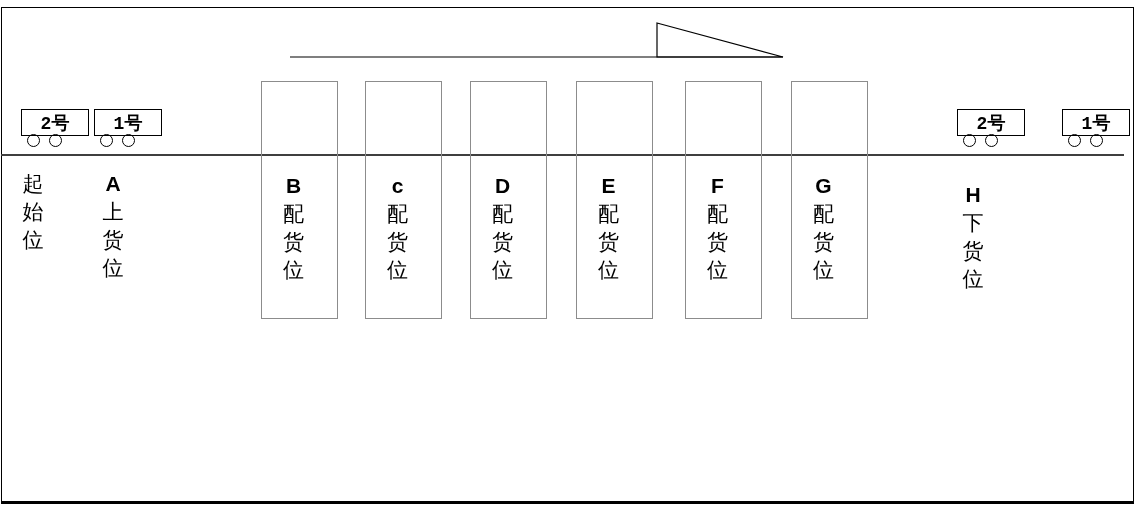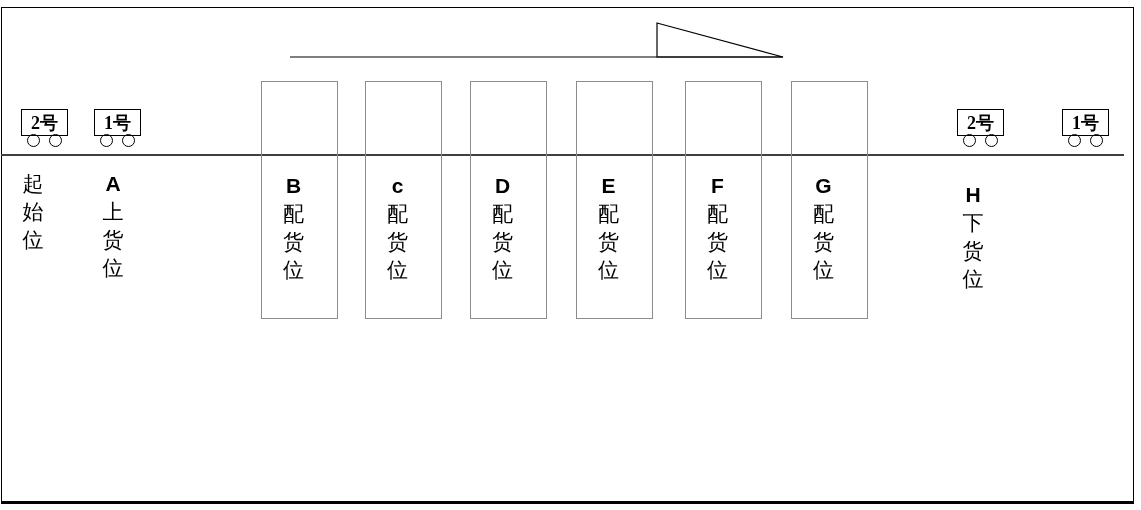--- a/index.html
+++ b/index.html
@@ -25,23 +25,23 @@
   .station-box .station-label{left:0;right:12px;top:90px;}
   .st-letter{
     display:block;font-family:"Liberation Sans", sans-serif;font-weight:bold;
     font-size:21px;line-height:28px;
   }
   .st-name{
     display:block;width:23px;margin:0 auto;word-break:break-all;
     font-size:21px;line-height:28px;font-family:Liberation Serif, serif;
   }
   .cart{
-    position:absolute;top:109px;width:47px;height:27px;box-sizing:border-box;
+    position:absolute;top:109px;width:68px;height:27px;box-sizing:border-box;
     border:1px solid #000;display:flex;align-items:center;justify-content:center;
-    font-family:Liberation Serif, serif;font-weight:bold;font-size:18px;
+    font-family:Liberation Mono, monospace;font-weight:bold;font-size:18px;
   }
   .wheel{
     position:absolute;width:11px;height:11px;border:1px solid #000;border-radius:50%;
     top:24px;background:transparent;
   }
   .wheel.w1{left:5px;}
   .wheel.w2{left:27px;}
 </style>
 </head>
 <body>

